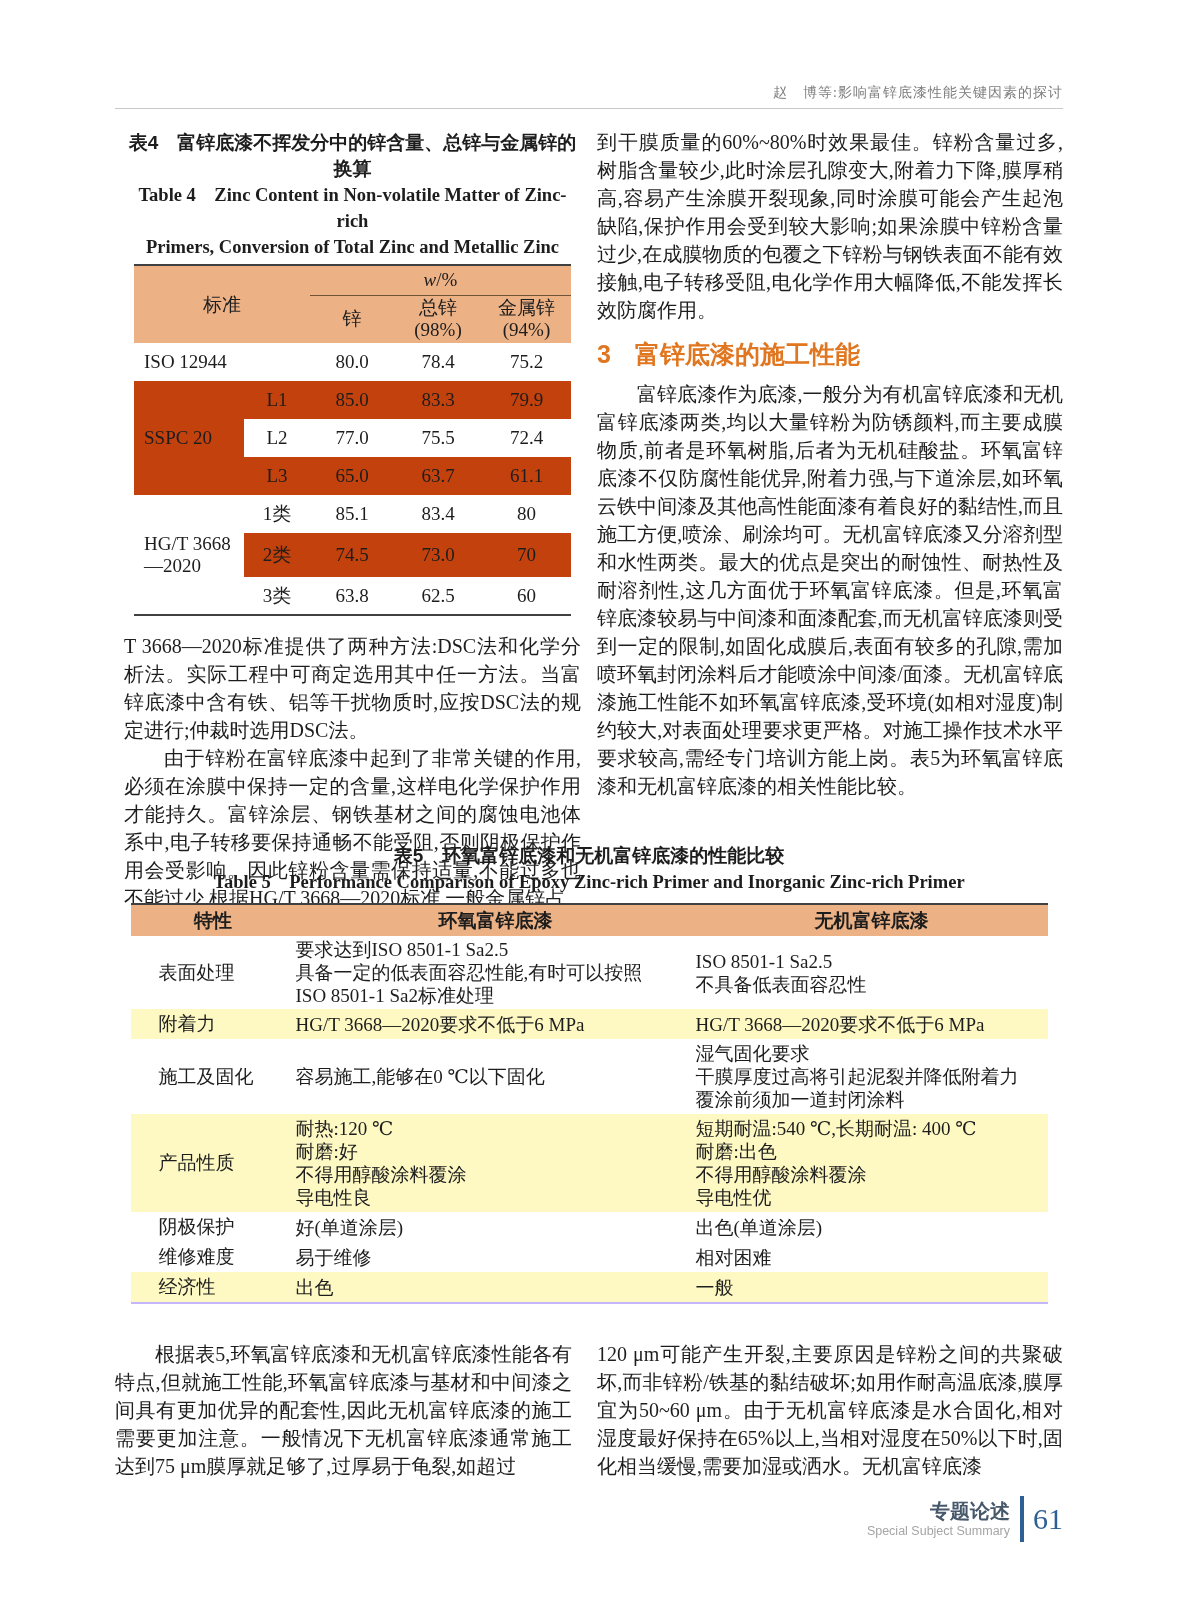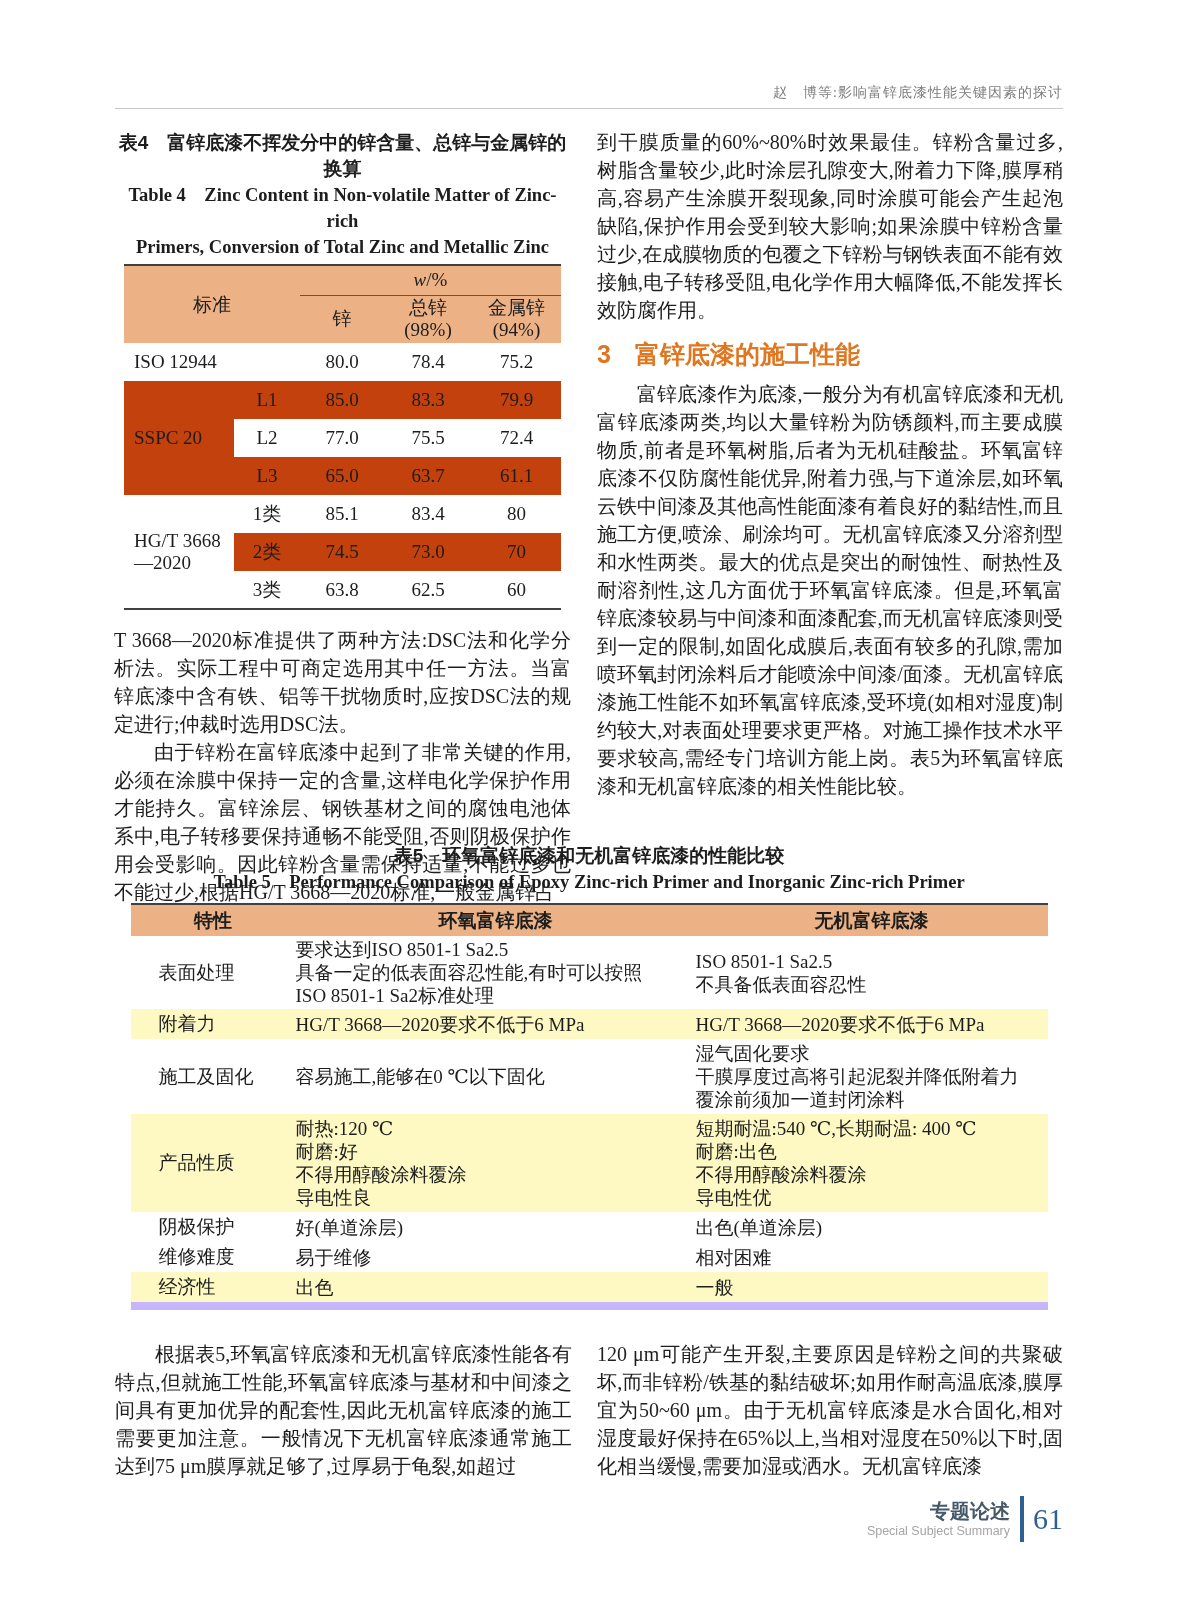--- a/index.html
+++ b/index.html
@@ -4,21 +4,21 @@
 <style>
   html,body{margin:0;padding:0;background:#ffffff;}
   .page{position:relative;width:1187px;height:1600px;background:#ffffff;overflow:hidden;
         font-family:"Liberation Serif","DejaVu Serif",serif;color:#1d1d1d;}
 
   
   .runhead{position:absolute;top:84px;right:124px;font-size:14px;color:#7d7d7d;letter-spacing:1px;}
   .headrule{position:absolute;left:115px;right:124px;top:108px;height:1px;background:#c9c9c9;}
 
   
-  .colL{position:absolute;left:114px;top:130px;width:457px;}
+  .colL{position:absolute;left:124px;top:130px;width:457px;}
   .colR{position:absolute;left:597px;top:128px;width:466px;}
   .botL{position:absolute;left:115px;top:1340px;width:457px;}
   .botR{position:absolute;left:597px;top:1340px;width:466px;}
   p.body{margin:0;font-size:20px;line-height:28px;text-align:justify;text-justify:inter-ideograph;}
   p.indent{text-indent:2em;}
   p.mt{margin-top:12px;}
 
   
   .tt-zh{font-family:"Liberation Sans","DejaVu Sans",sans-serif;font-weight:bold;font-size:19px;
          text-align:center;line-height:26px;}
@@ -31,21 +31,21 @@
   .t4 .hdr{background:#ecb286;}
   .t4 .shade{background:#c2410c;}
   .t4 .std{text-align:left;padding-left:10px;}
   .t4 .wcell{border-bottom:1px solid #6e5337;}
   .t4 .wi{font-style:italic;}
   .t4 .h2line{line-height:22px;}
 
   
   .t5blk{position:absolute;left:115px;top:843px;width:948px;}
   table.t5{border-collapse:collapse;width:917px;margin:8px auto 0;table-layout:fixed;
-           border-top:2px solid #404040;border-bottom:8px solid #c4b5fd;font-size:19px;}
+           border-top:2px solid #404040;border-bottom:2px solid #c4b5fd;font-size:19px;}
   .t5 th,.t5 td{padding:2px 0;text-align:left;vertical-align:middle;font-weight:normal;}
   .t5 th{text-align:center;font-weight:bold;background:#ecb286;}
   .t5 tr.shaded td{background:#fef9c3;}
   .t5 .feat{padding-left:28px;}
   .t5 .line{line-height:23px;}
 
   
   .sechead{font-family:"Liberation Sans","DejaVu Sans",sans-serif;font-weight:bold;
            font-size:25px;color:#e0761f;margin:14px 0 10px;line-height:32px;}
   .sechead .t{margin-left:24px;}
@@ -121,21 +121,21 @@
         <td class="shade">63.7</td>
         <td class="shade">61.1</td>
       </tr>
       <tr style="height:38px">
         <td class="std" rowspan="3">HG/T 3668—2020</td>
         <td>1类</td>
         <td>85.1</td>
         <td>83.4</td>
         <td>80</td>
       </tr>
-      <tr style="height:38px">
+      <tr style="height:44px">
         <td class="shade">2类</td>
         <td class="shade">74.5</td>
         <td class="shade">73.0</td>
         <td class="shade">70</td>
       </tr>
       <tr style="height:38px">
         <td>3类</td>
         <td>63.8</td>
         <td>62.5</td>
         <td>60</td>

